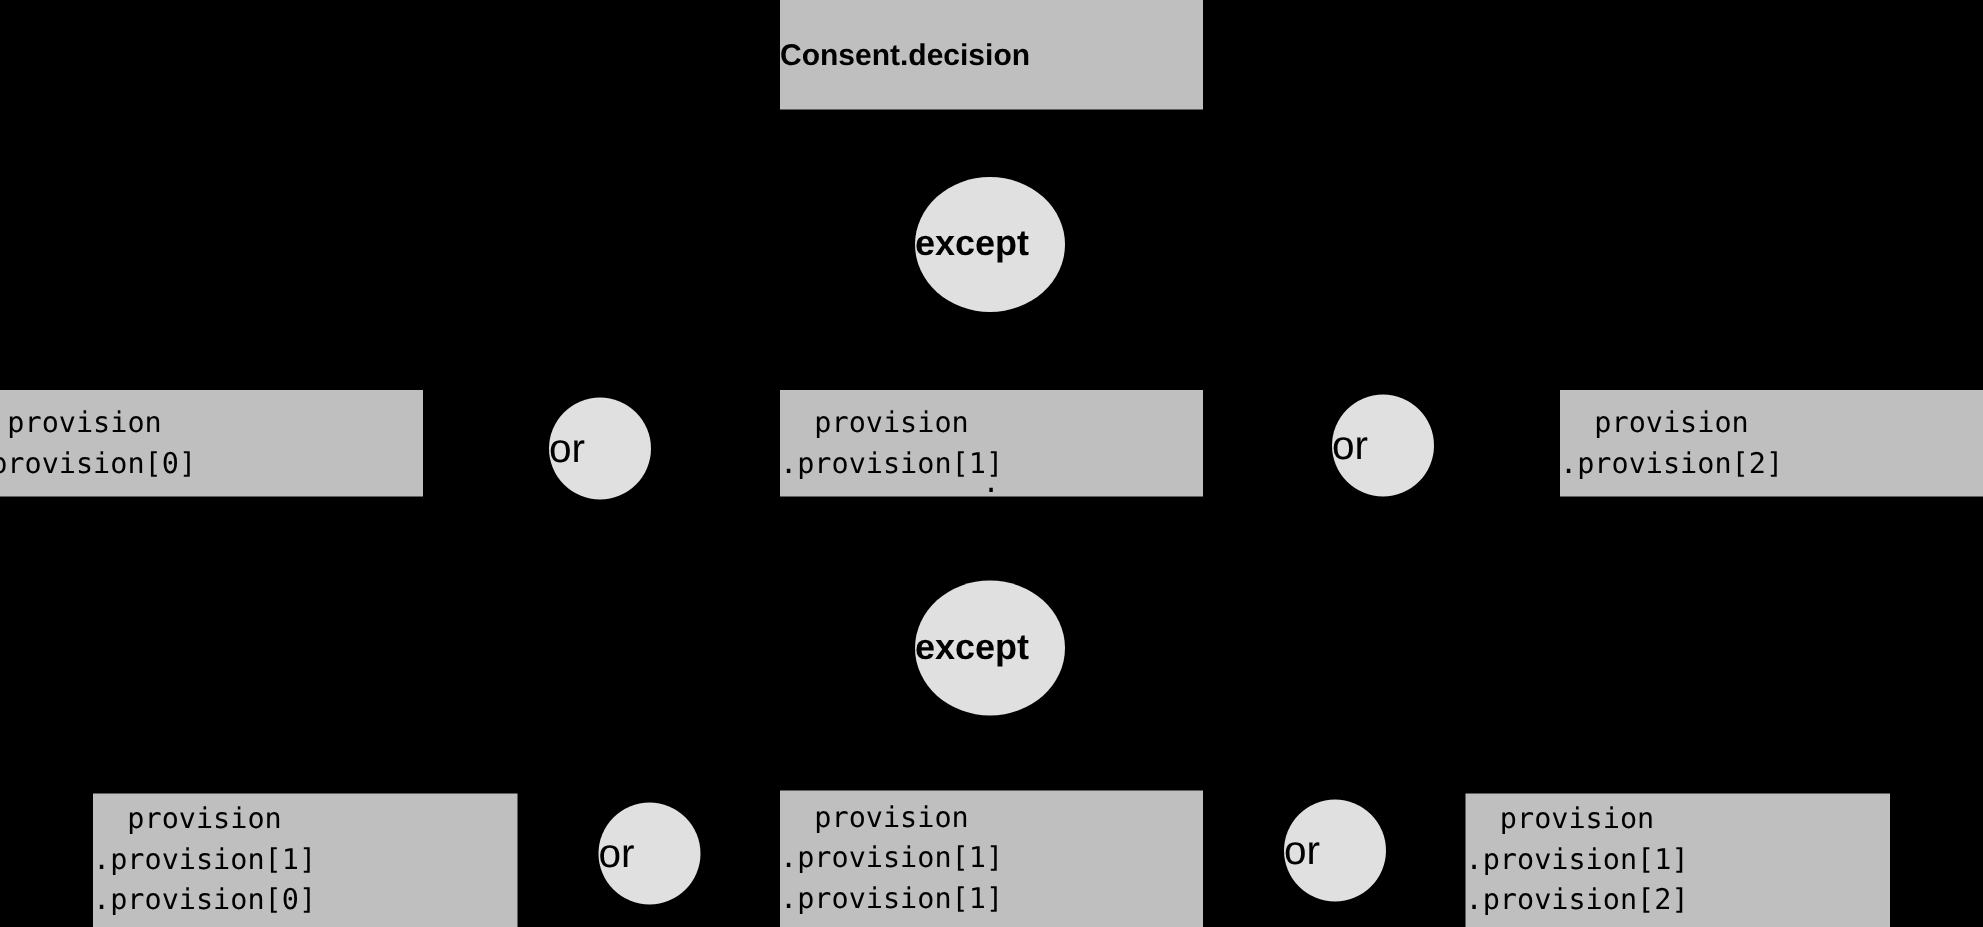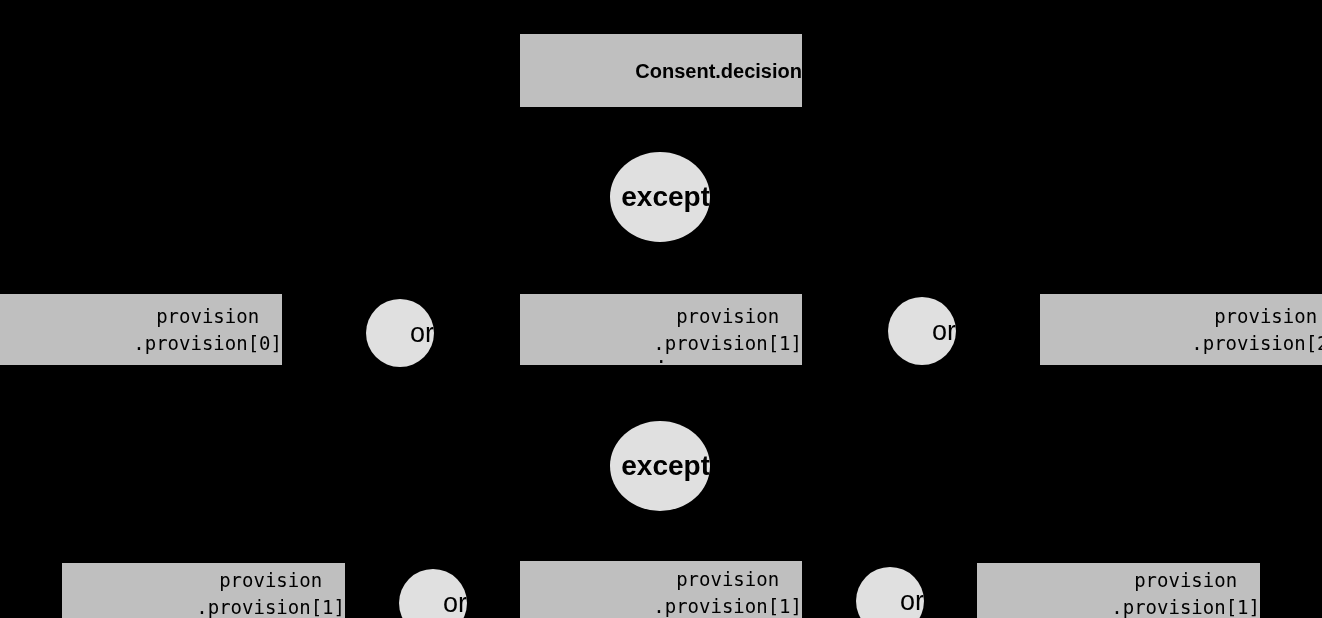--- a/index.html
+++ b/index.html
@@ -21,23 +21,22 @@
     width: 1322px;
     height: 618px;
     background: #000000;
     overflow: hidden;
   }
   .node {
     position: absolute;
     box-sizing: border-box;
     display: flex;
     align-items: center;
-    justify-content: flex-end;
+    justify-content: flex-start;
     overflow: hidden;
-    margin-top: 34px;
   }
   
   .box {
     background: #bfbfbf;
     color: #000000;
     text-align: center;
   }
   .box-title {
     font-family: "Liberation Sans", sans-serif;
     font-weight: bold;
@@ -55,21 +54,21 @@
   }
   
   .ellipse {
     background: #e0e0e0;
     color: #000000;
     border-radius: 50%;
   }
   .op-except {
     font-family: "Liberation Sans", sans-serif;
     font-weight: bold;
-    font-size: 28px;
+    font-size: 24px;
     line-height: 22px;
     white-space: pre;
   }
   .op-or {
     font-family: "Liberation Sans", sans-serif;
     font-weight: normal;
     font-size: 27px;
     line-height: 22px;
     white-space: pre;
   }

